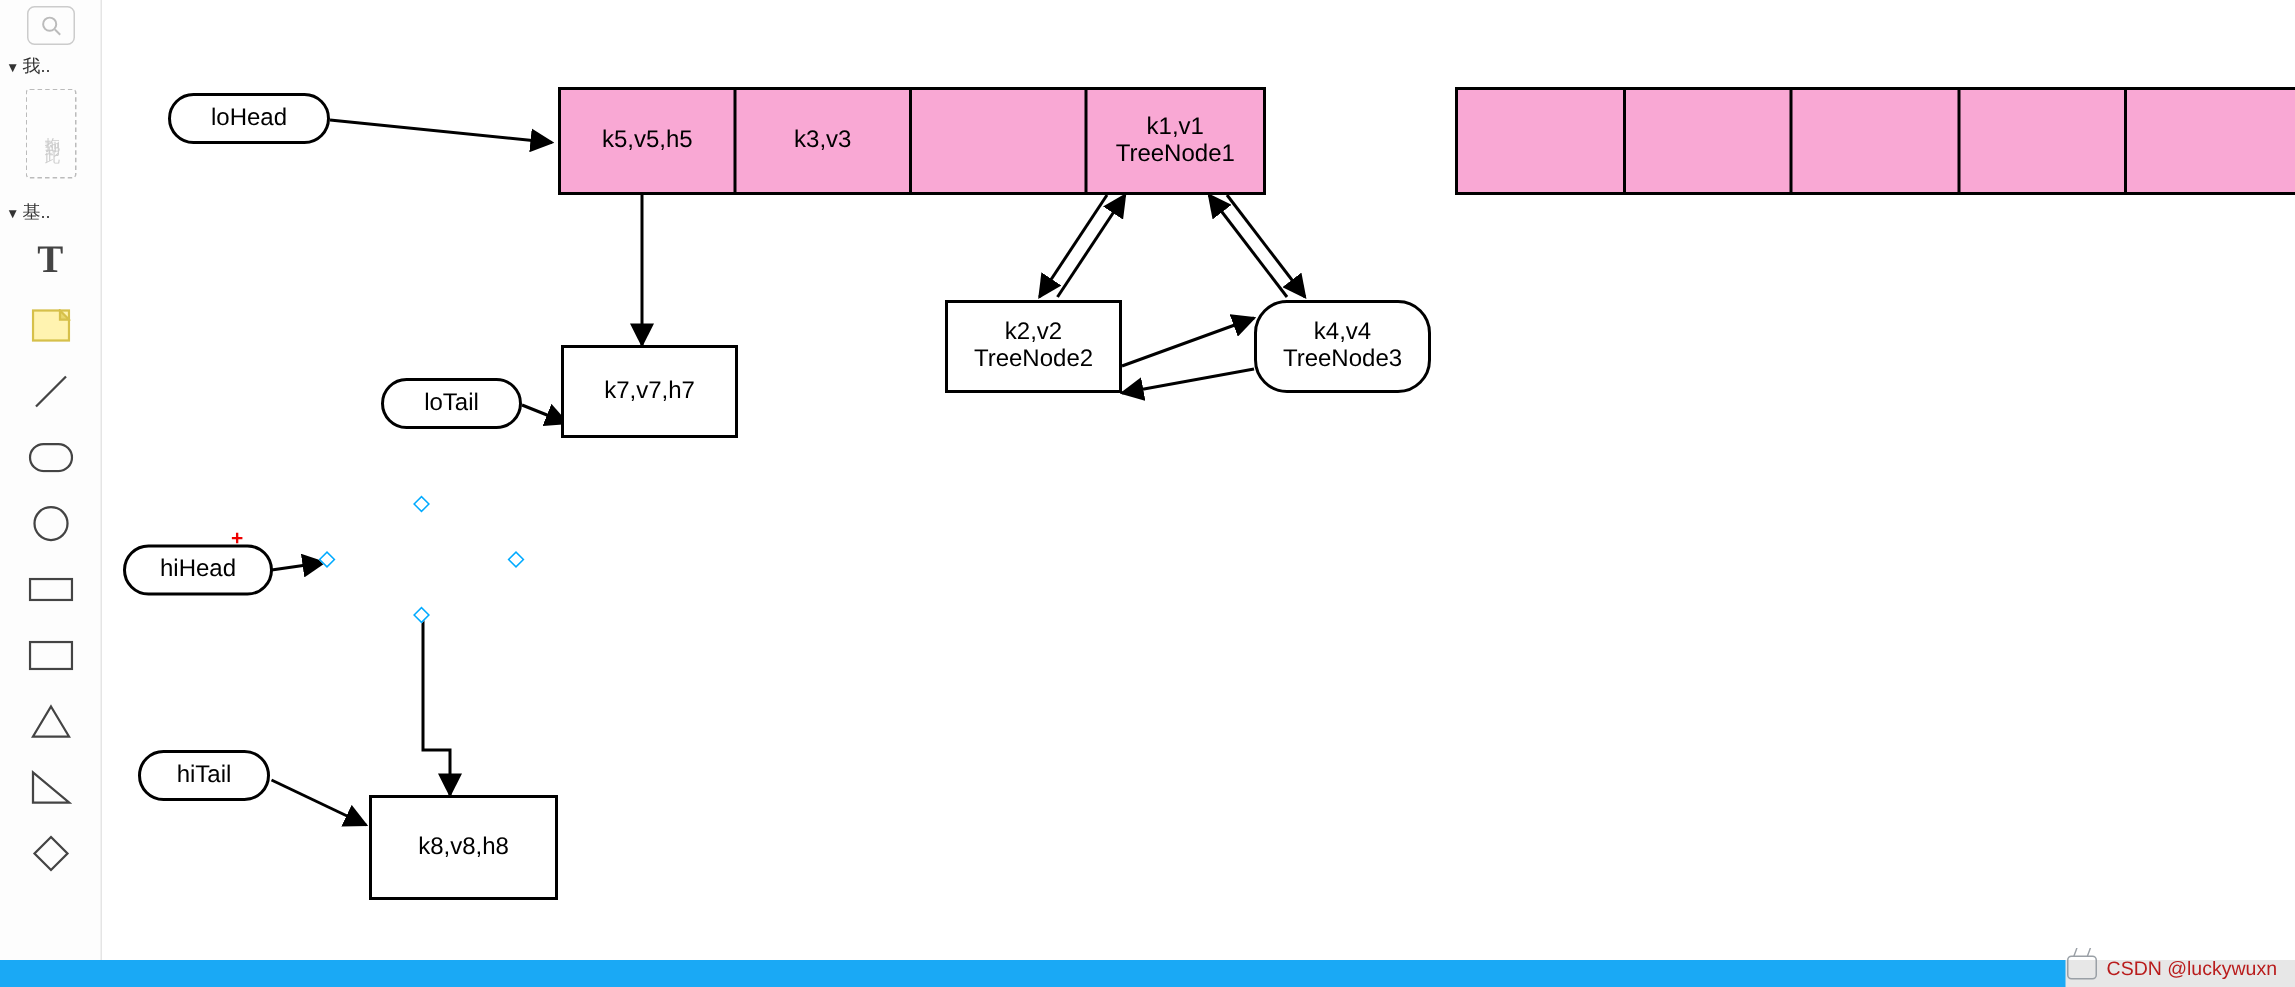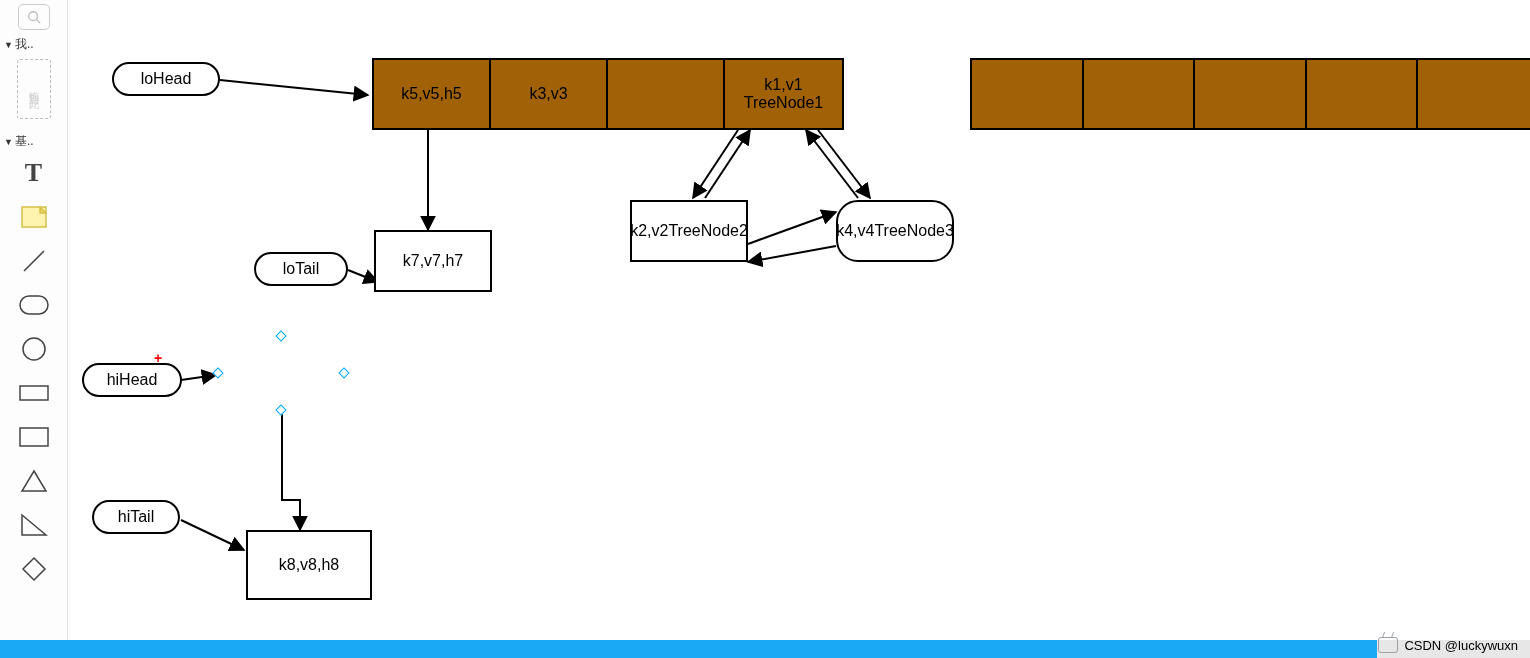--- a/index.html
+++ b/index.html
@@ -90,29 +90,29 @@
     align-items: center;
     justify-content: center;
     padding: 0 4px;
   }
   .node-box {
     position: absolute;
     border: 2px solid #000;
     background: #fff;
     font-size: 16px;
     display: flex;
-    flex-direction: row;
+    flex-direction: column;
     align-items: center;
     justify-content: center;
     text-align: center;
   }
   .array-box {
     position: absolute;
     border: 2px solid #000;
-    background: #a16207;
+    background: #f9a8d4;
     display: flex;
   }
   .array-cell {
     border-right: 2px solid #000;
     display: flex;
     flex-direction: column;
     align-items: center;
     justify-content: center;
     font-size: 16px;
     text-align: center;
@@ -143,21 +143,21 @@
     width: 100%; height: 18px;
     background: #e7e7e7;
   }
   .progress-fill {
     height: 100%;
     background: #1aa9f5;
   }
   .watermark {
     position: absolute;
     right: 12px; bottom: 5px;
-    color: #000000;
+    color: #b91c1c;
     font-size: 13px;
     display: flex;
     align-items: center;
     gap: 6px;
   }
   .watermark .tv {
     width:20px; height:16px;
     border:1.5px solid #9aa0a6;
     border-radius:3px;
     position:relative;

